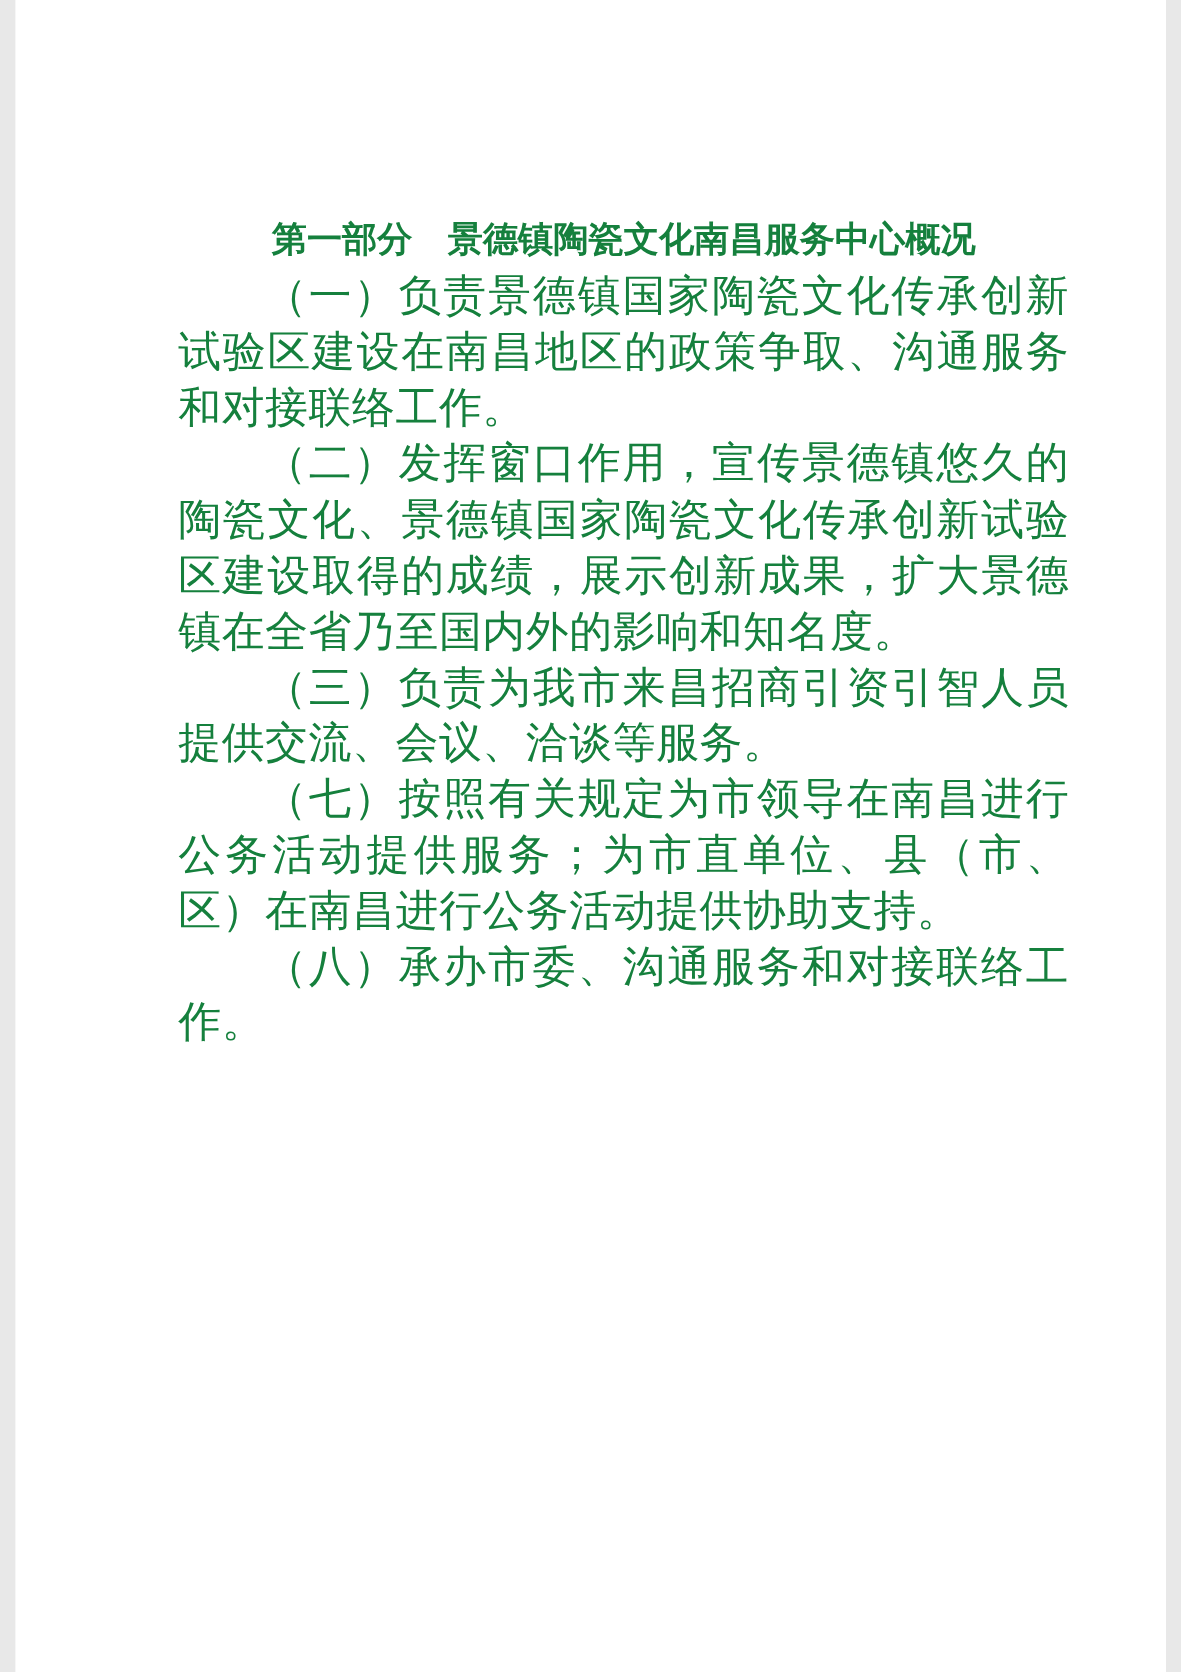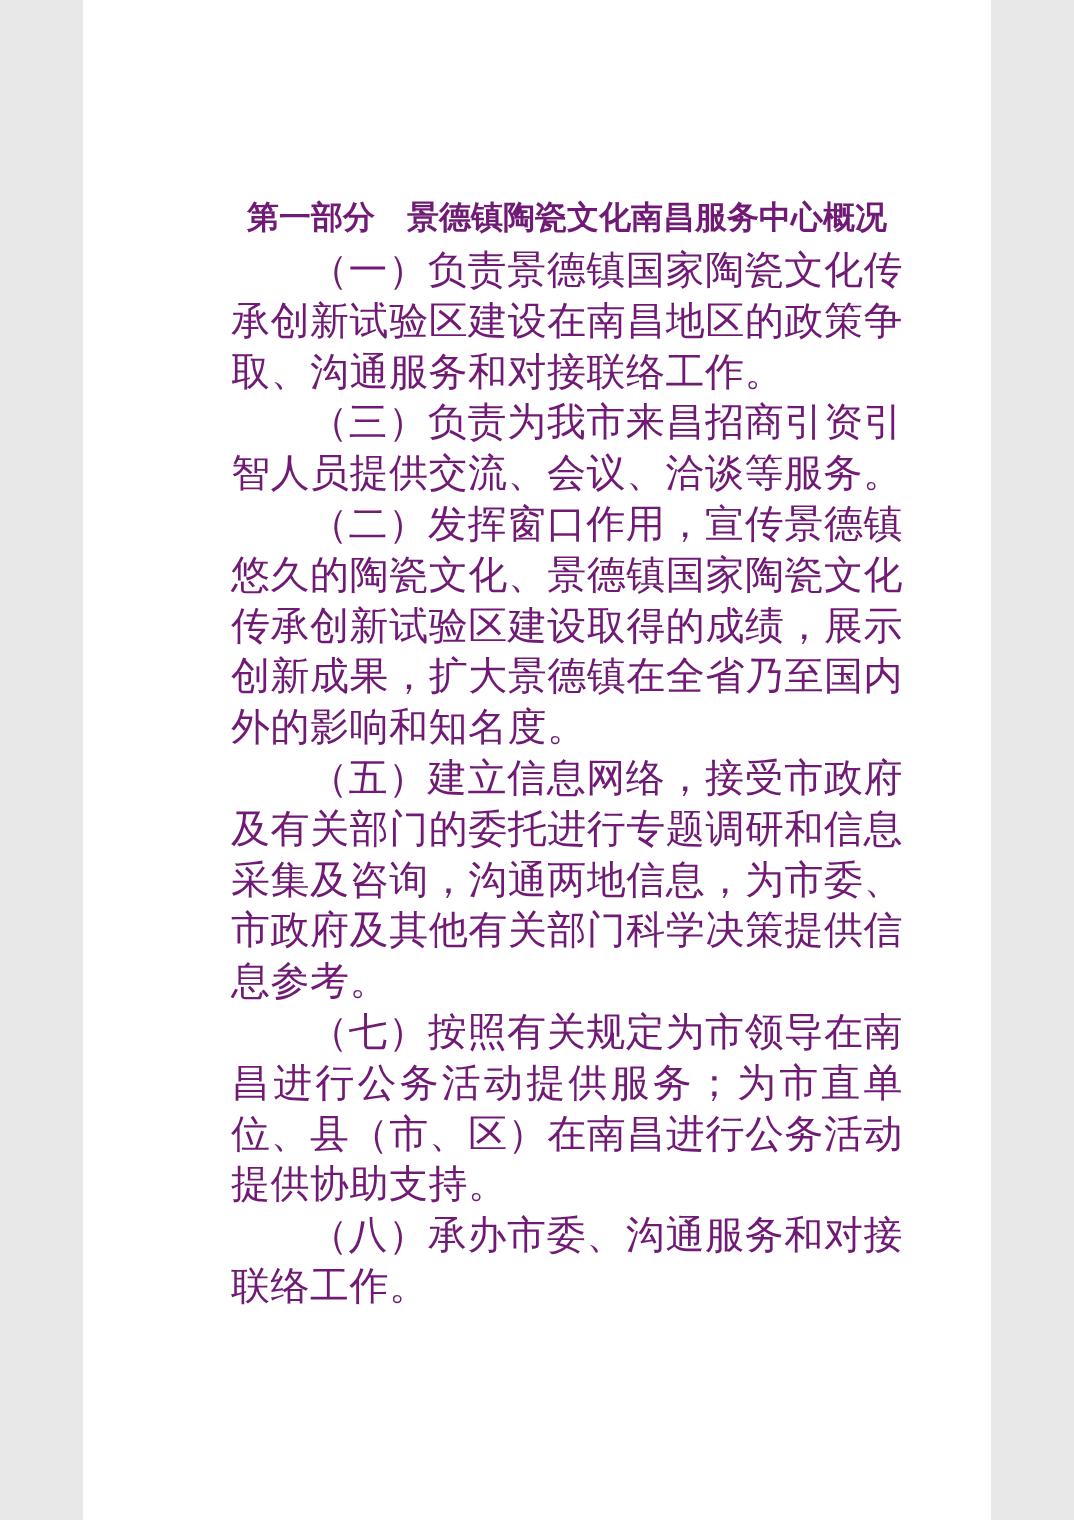--- a/index.html
+++ b/index.html
@@ -2,25 +2,25 @@
 <html><head>
 <meta charset="utf-8">
 <style>
   html, body {
     margin: 0;
     padding: 0;
     background: #e8e8e8;
   }
   .page {
     position: relative;
-    width: 908px;
+    width: 1046px;
     height: 1520px;
     margin: 0 auto;
     background: #ffffff;
-    color: #701a75;
+    color: #15803d;
     box-sizing: border-box;
     padding: 197px 88px 0 148px;
     overflow: hidden;
   }
   .doc-title {
     margin: 0;
     font-family: "Liberation Sans", "DejaVu Sans", sans-serif;
     font-weight: bold;
     font-size: 32px;
     line-height: 40px;
@@ -48,19 +48,18 @@
     letter-spacing: 0.5px;
   }
 </style>
 </head>
 <body>
 
 <div class="page">
   <h1 class="doc-title">第一部分　景德镇陶瓷文化南昌服务中心概况</h1>
   <div class="doc-body">
       <p class="para">（一）负责景德镇国家陶瓷文化传承创新试验区建设在南昌地区的政策争取、沟通服务和对接联络工作。</p>
+      <p class="para">（二）发挥窗口作用，宣传景德镇悠久的陶瓷文化、景德镇国家陶瓷文化传承创新试验区建设取得的成绩，展示创新成果，扩大景德镇在全省乃至国内外的影响和知名度。</p>
       <p class="para">（三）负责为我市来昌招商引资引智人员提供交流、会议、洽谈等服务。</p>
-      <p class="para">（二）发挥窗口作用，宣传景德镇悠久的陶瓷文化、景德镇国家陶瓷文化传承创新试验区建设取得的成绩，展示创新成果，扩大景德镇在全省乃至国内外的影响和知名度。</p>
-      <p class="para">（五）建立信息网络，接受市政府及有关部门的委托进行专题调研和信息采集及咨询，沟通两地信息，为市委、市政府及其他有关部门科学决策提供信息参考。</p>
       <p class="para">（七）按照有关规定为市领导在南昌进行公务活动提供服务；为市直单位、县（市、区）在南昌进行公务活动提供协助支持。</p>
       <p class="para">（八）承办市委、沟通服务和对接联络工作。</p>
     </div>
 </div>
 
 </body></html>

